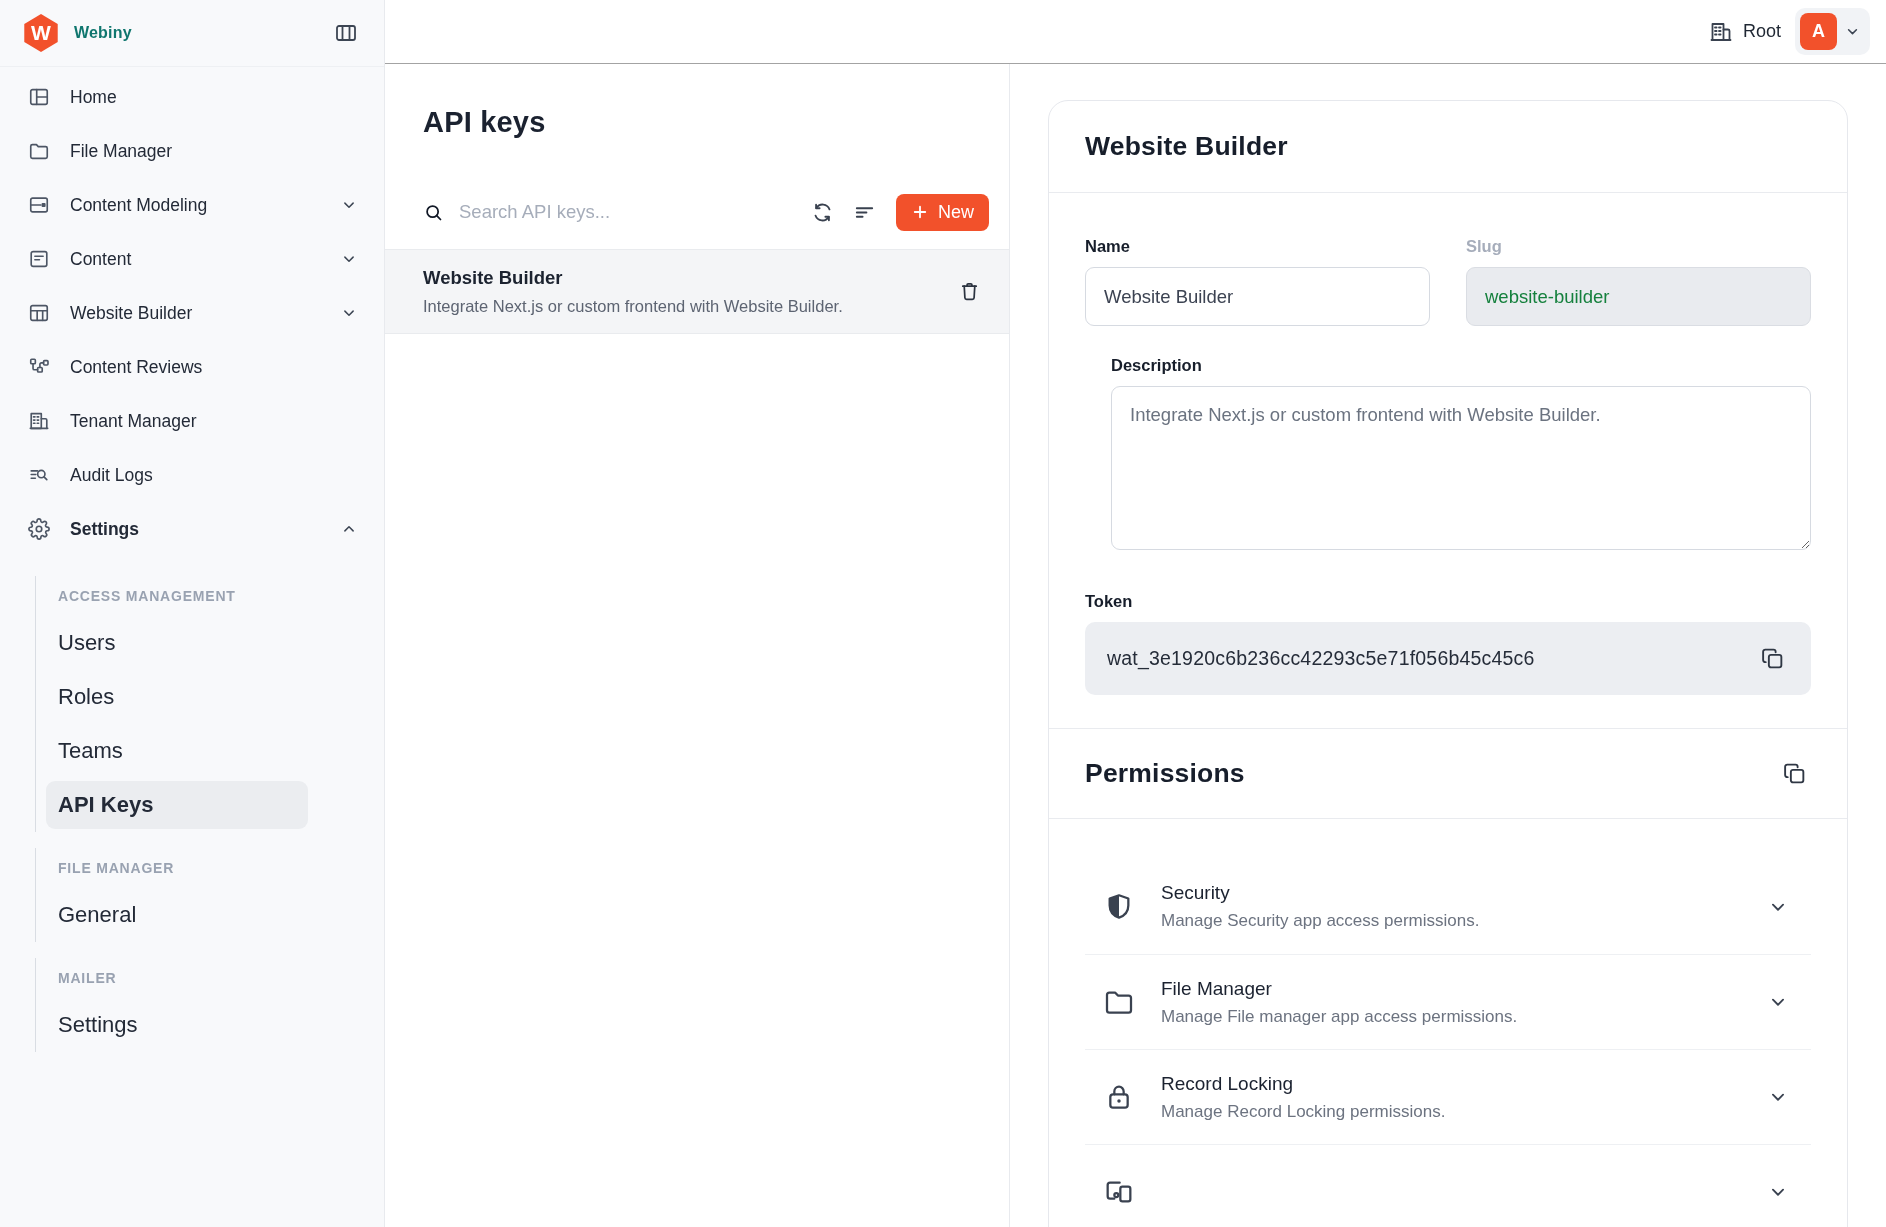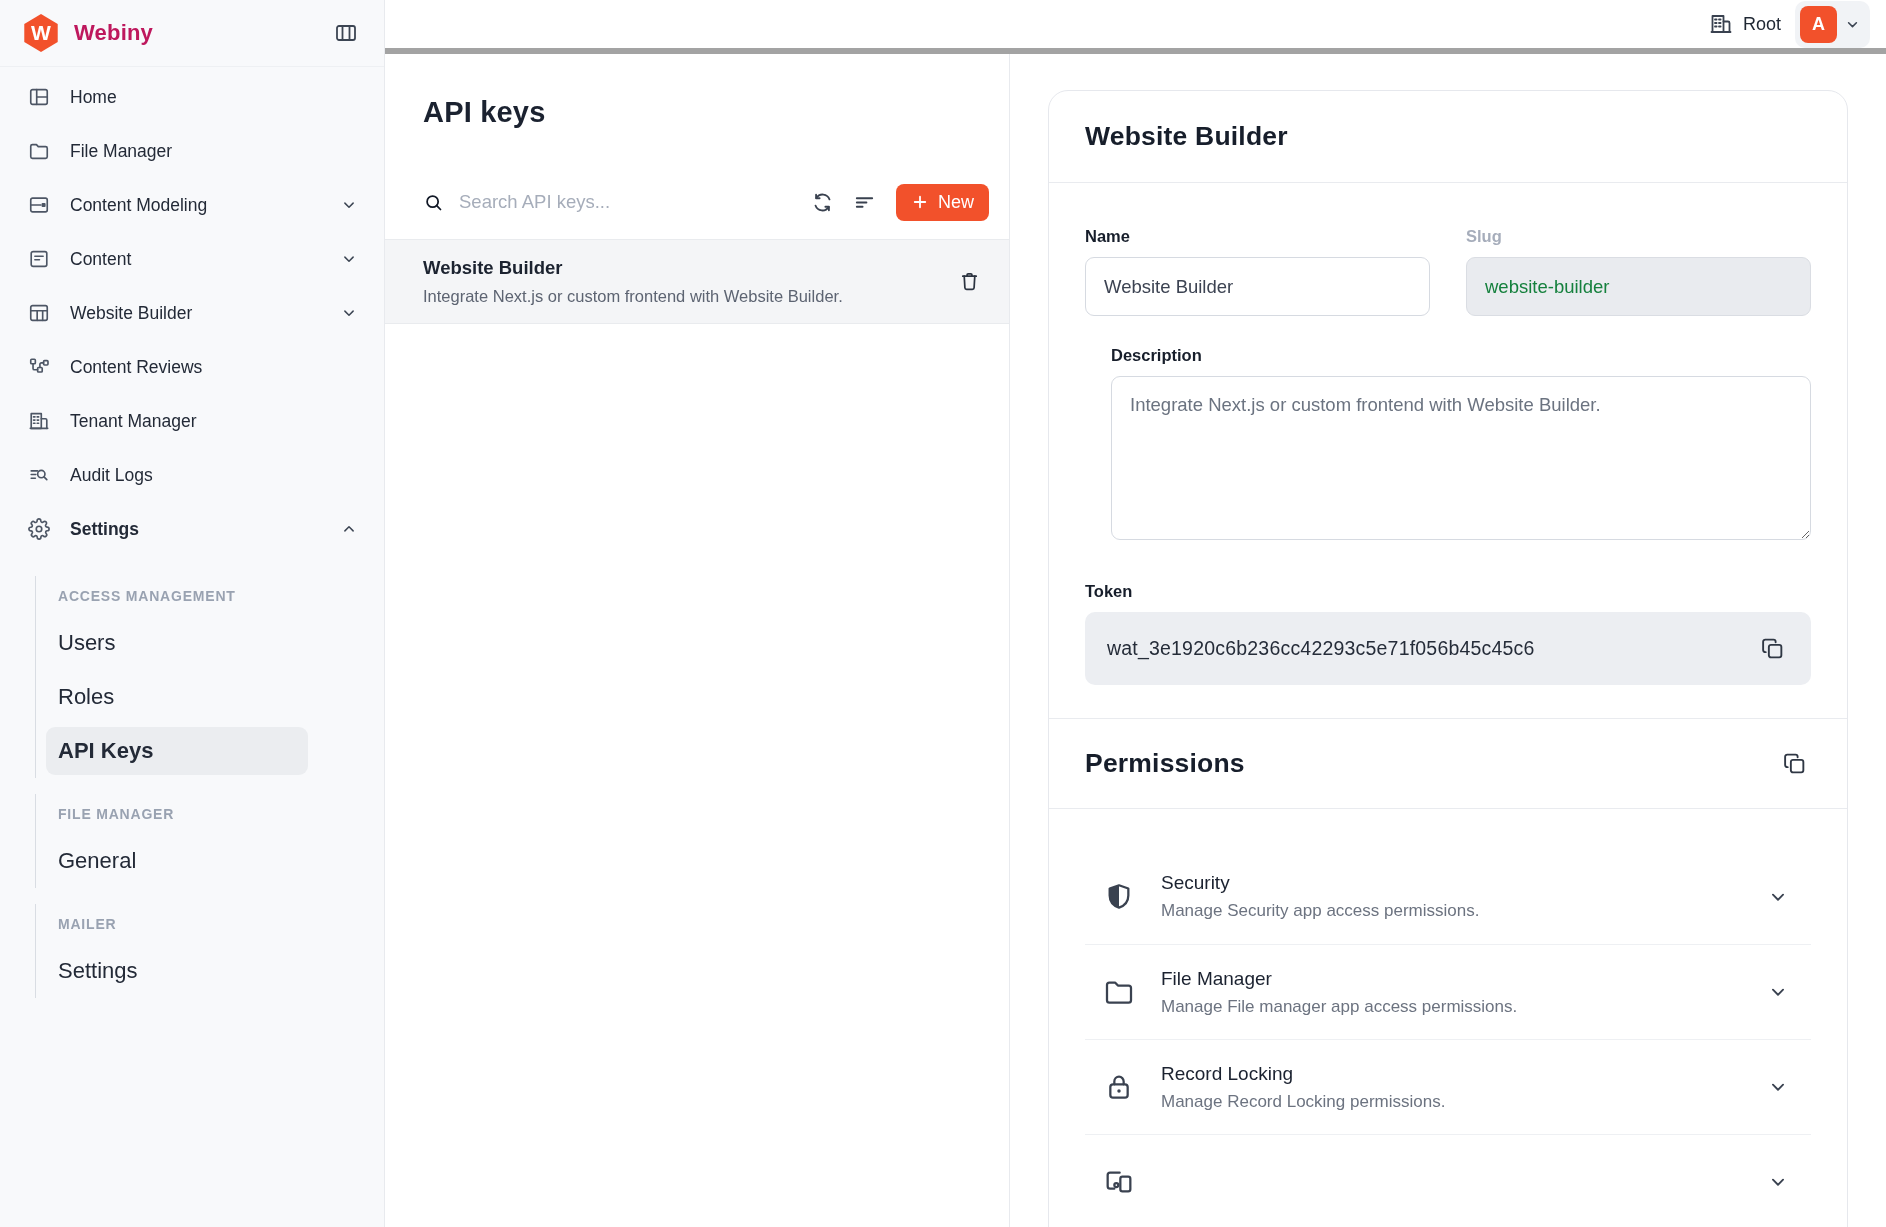--- a/index.html
+++ b/index.html
@@ -11,40 +11,40 @@
   }
   svg { display:block; }
   .layout { display:flex; height:1227px; }
 
   
   .sidebar { width:385px; flex:none; background:#f8f9fb; border-right:1px solid #e8eaee; overflow:hidden; }
   .sidebar-header { height:67px; display:flex; align-items:center; padding:0 22px 0 22px; border-bottom:1px solid #eef0f3; }
   .logo-badge { width:38px; height:38px; background:#f2512b; color:#fff; font-weight:bold; font-size:21px;
     display:flex; align-items:center; justify-content:center;
     clip-path:polygon(50% 0%, 94% 26%, 94% 74%, 50% 100%, 6% 74%, 6% 26%); }
-  .brand-name { font-size:22px; font-weight:bold; margin-left:14px; color:#be185d; letter-spacing:.2px; }
+  .brand-name { font-size:16px; font-weight:bold; margin-left:14px; color:#0f766e; letter-spacing:.2px; }
   .sidebar-toggle { margin-left:auto; background:none; border:none; padding:4px; cursor:pointer; color:#3c4553; }
 
   .nav { padding-top:3px; }
   .nav-item { height:54px; display:flex; align-items:center; padding:0 26px 0 28px; font-size:17.5px; color:#232a37; cursor:pointer; }
   .nav-item .nav-icon { width:22px; height:22px; color:#4d5665; margin-right:20px; flex:none; }
   .nav-item .chev { margin-left:auto; color:#3c4553; }
   .nav-item.bold { font-weight:bold; }
 
   .sub-row { margin-left:35px; border-left:1px solid #d9dde3; padding-left:22px; display:flex; align-items:center; }
   .sub-section-label { height:40px; margin-top:20px; font-size:14px; font-weight:bold; letter-spacing:.8px; color:#99a2b1; }
   .sub-item { height:54px; font-size:22px; color:#232a37; cursor:pointer; }
   .sub-item .pill { padding:11px 0 11px 12px; margin-left:-12px; width:262px; border-radius:9px; }
   .sub-item.active { font-weight:bold; }
   .sub-item.active .pill { background:#ebedf0; }
   .sub-gap { margin-top:16px; }
 
   
   .main { flex:1; display:flex; flex-direction:column; min-width:0; }
-  .topbar { height:54px; flex:none; background:#fff; border-bottom:6px solid #a3a3a3;
+  .topbar { height:64px; flex:none; background:#fff; border-bottom:1px solid #a3a3a3;
     display:flex; align-items:center; justify-content:flex-end; padding-right:16px; }
   .tenant { display:flex; align-items:center; color:#39414f; }
   .tenant-label { font-size:18px; color:#1f2733; margin-left:10px; }
   .user-pill { margin-left:14px; display:flex; align-items:center; background:#f1f3f6; border-radius:10px; padding:5px 6px 5px 5px; cursor:pointer; border:none; }
   .avatar { width:37px; height:37px; border-radius:8px; background:#f2512b; color:#fff; font-weight:bold; font-size:18px;
     display:flex; align-items:center; justify-content:center; }
   .user-pill .chev-sm { color:#3c4553; margin-left:7px; margin-right:3px; }
 
   .content-row { flex:1; display:flex; min-height:0; }
 
@@ -223,20 +223,23 @@
             </svg>
           </span>
       </div>
 
       <div class="sub-row sub-section-label">ACCESS MANAGEMENT</div>
       <div class="sub-row sub-item">
           <span class="pill">Users</span>
         </div>
       <div class="sub-row sub-item">
           <span class="pill">Roles</span>
+        </div>
+      <div class="sub-row sub-item">
+          <span class="pill">Teams</span>
         </div>
       <div class="sub-row sub-item active">
           <span class="pill">API Keys</span>
         </div>
 
       <div class="sub-row sub-section-label sub-gap">FILE MANAGER</div>
       <div class="sub-row sub-item">
           <span class="pill">General</span>
         </div>
 

